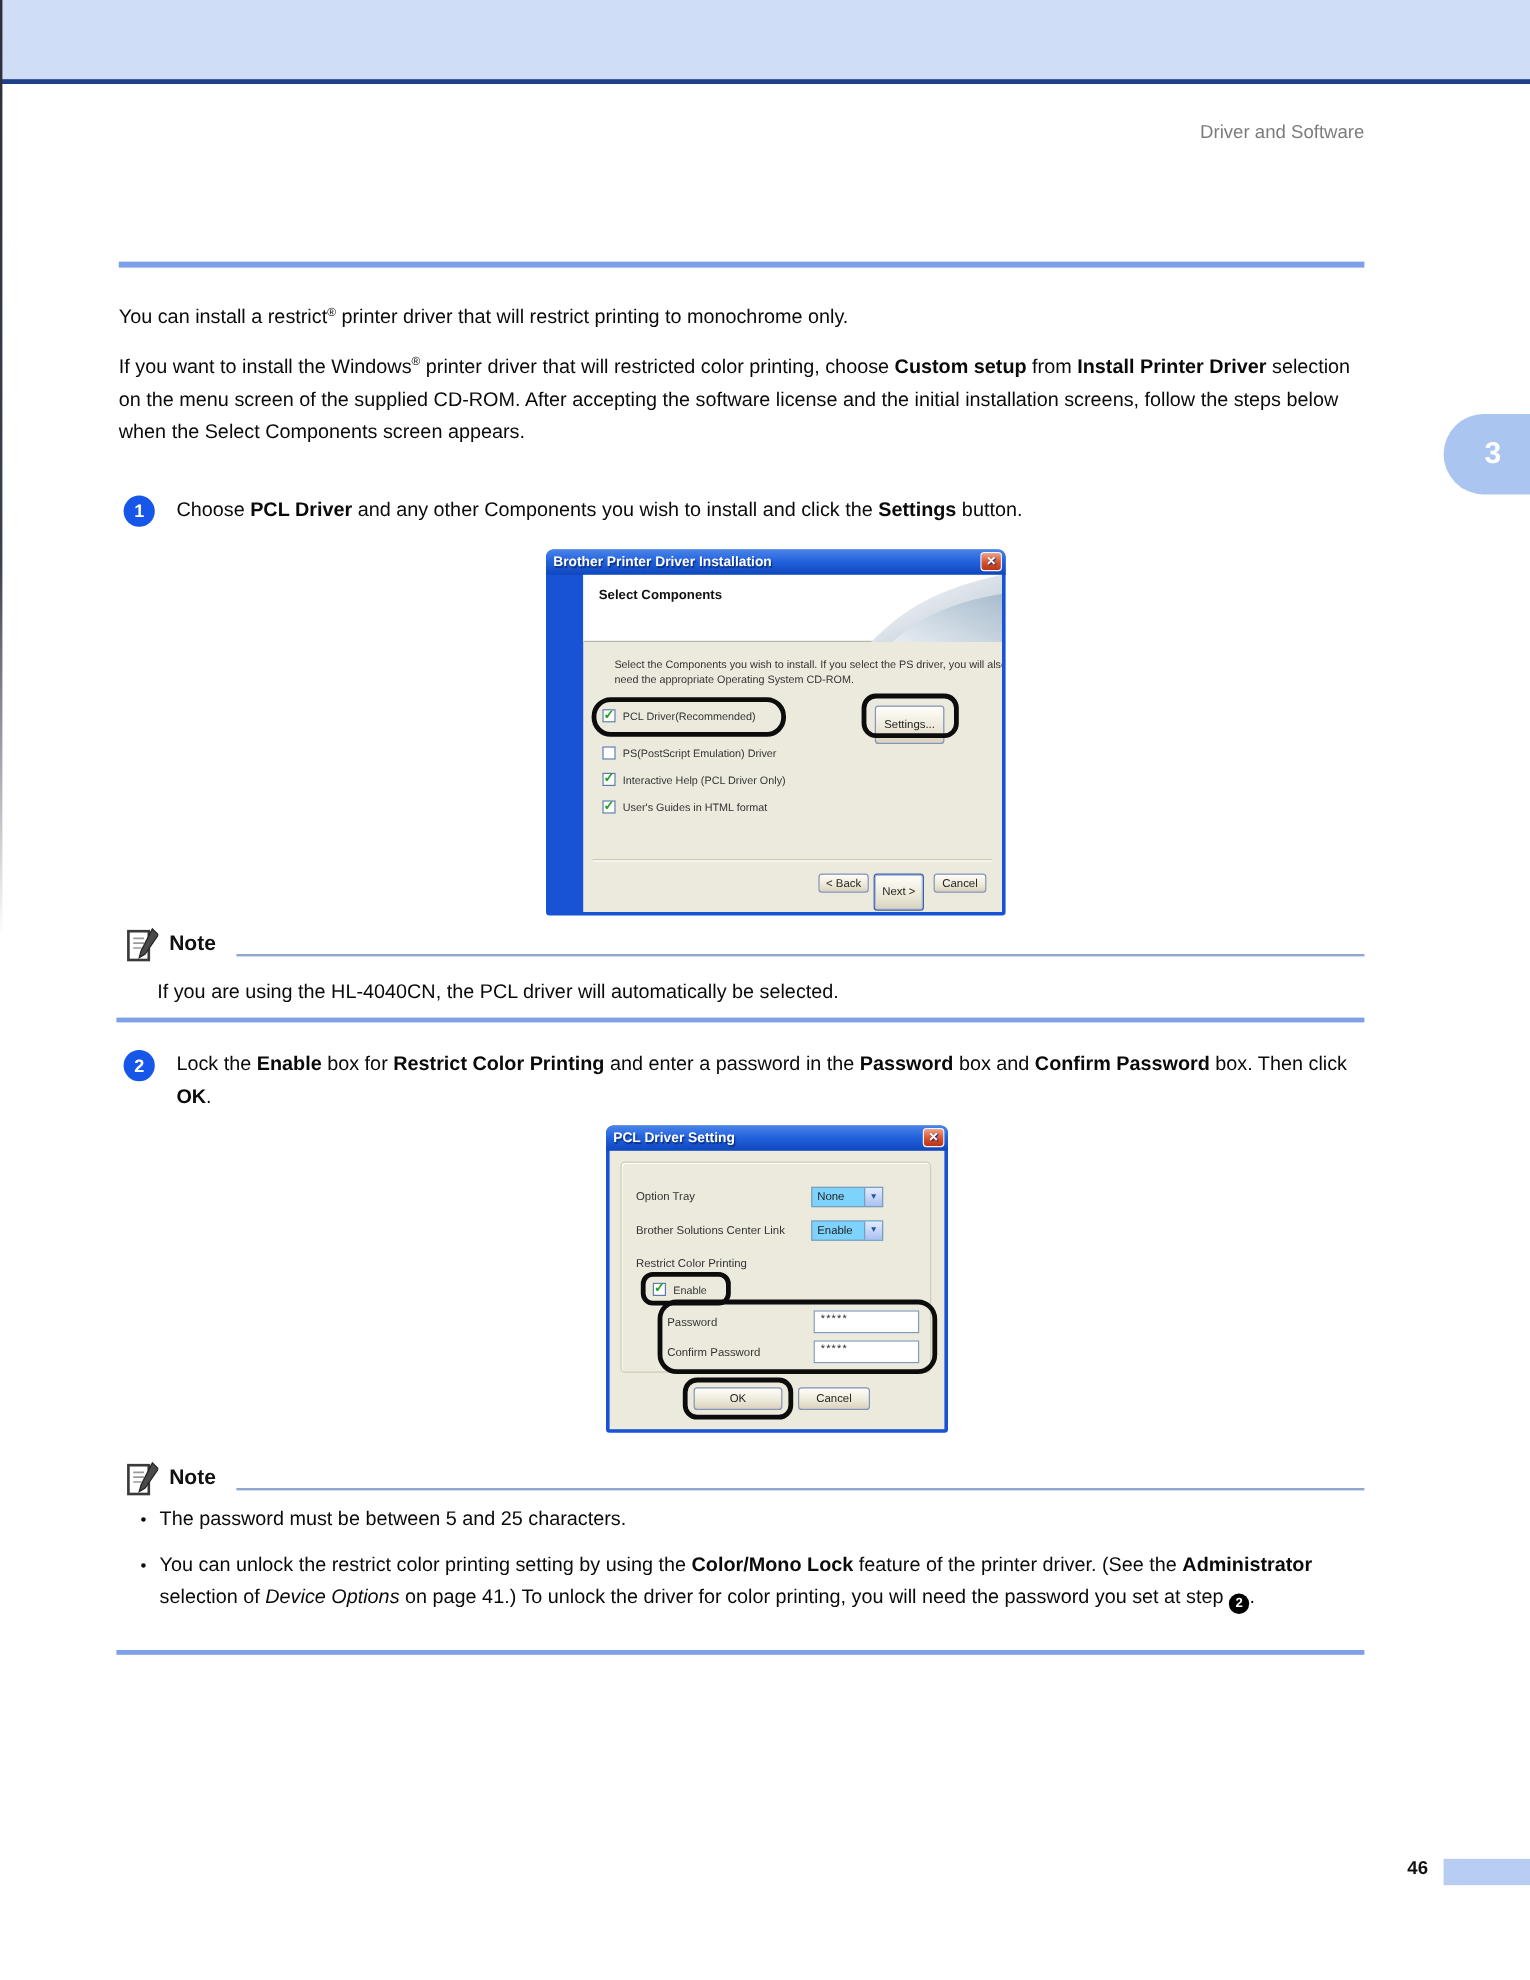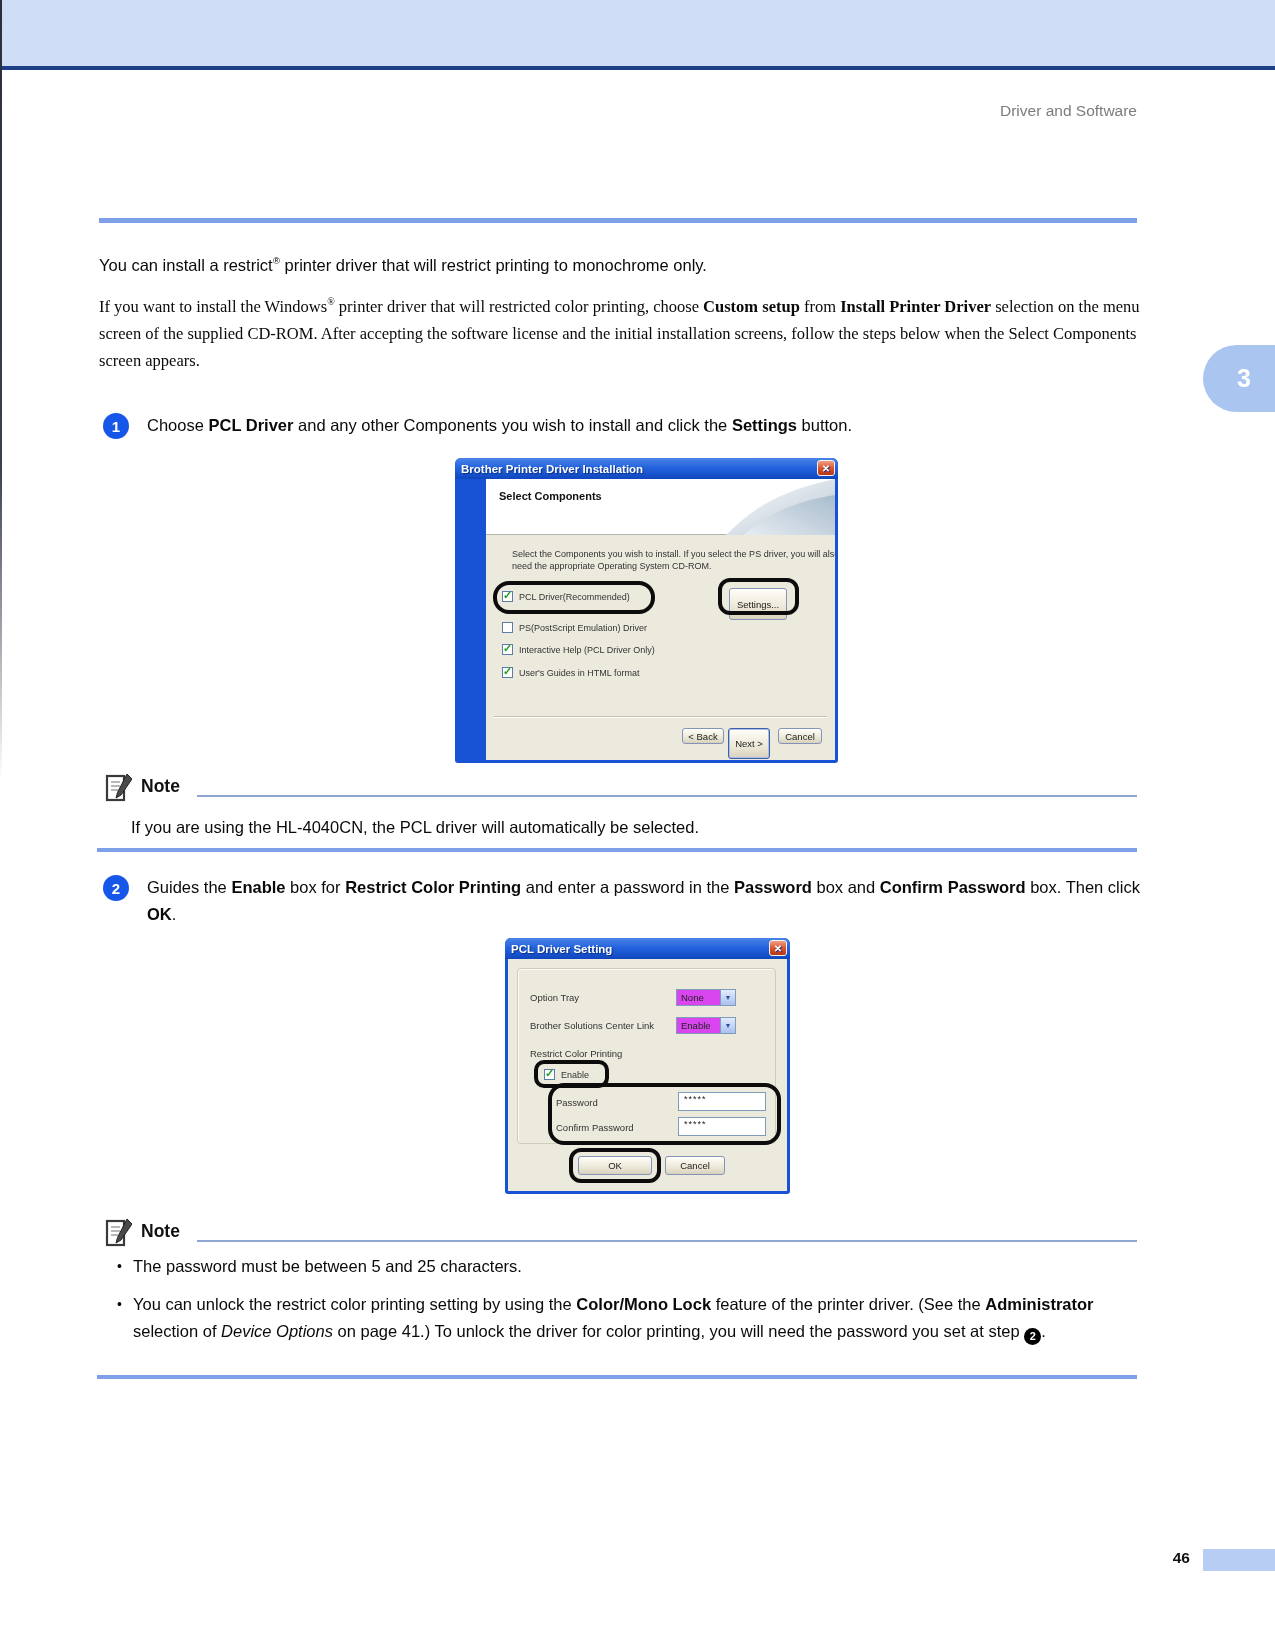--- a/index.html
+++ b/index.html
@@ -23,21 +23,21 @@
     text-align:right; font-size:15.5px; font-weight:bold; color:#111; }
   .footer-bar { position:absolute; left:1203px; top:1549px; width:72px; height:22px;
     background:#b7cdf4; }
   
   .h1 { position:absolute; left:99px; top:176px; width:1045px; font-size:27px;
     font-weight:bold; letter-spacing:-0.3px; }
   .h1 sup, .para sup { font-size:60%; vertical-align:super; }
   .h1-rule { position:absolute; left:99px; top:218px; width:1038px; height:5px; background:#7da0e8; }
   .para { position:absolute; left:99px; width:1042px; font-size:16.5px; line-height:27px; color:#0a0a0a; }
   .p1 { top:247px; }
-  .p2 { top:288px;font-family:Liberation Serif, serif; }
+  .p2 { top:288px; }
   .step { position:absolute; left:103px; display:flex; align-items:flex-start; }
   .step-num { flex:0 0 auto; width:26px; height:26px; border-radius:50%; background:#1656e8;
     color:#fff; font-weight:bold; font-size:15px; display:flex; align-items:center;
     justify-content:center; margin-top:1px; }
   .step-text { margin-left:18px; width:1000px; font-size:16.5px; line-height:27px; color:#0a0a0a; }
   .step1 { top:412px; }
   .step2 { top:874px; }
   
   .note { position:absolute; left:97px; width:1040px; }
   .note1 { top:772px; height:80px; }
@@ -86,21 +86,21 @@
   .xp-btn { position:absolute; border:1px solid #8494b8; border-radius:3px; color:#222;
     background:linear-gradient(180deg,#fffef8 0%, #ece8d8 60%, #d9d1bd 100%);
     font-size:9.5px; display:flex; align-items:center; justify-content:center; }
   .xp-btn.default { border-color:#3d5ea8; box-shadow:inset 0 0 0 1px #aabee8; }
   .ring { position:absolute; border:4px solid #0c0c0c; border-radius:16px; }
   .sep { position:absolute; left:8px; right:8px; top:180px; height:2px;
     border-top:1px solid #c4c0ac; border-bottom:1px solid #ffffff; }
   .dlg-label { position:absolute; font-size:9.5px; color:#333; white-space:nowrap; }
   .grpbox { position:absolute; left:9px; top:9px; width:259px; height:176px;
     border:1px solid #d0ccba; border-radius:4px; box-shadow:inset 1px 1px 0 #fdfcf8; }
-  .combo { position:absolute; width:60px; height:17px; background:#d946ef; border:1px solid #7f9db9; }
+  .combo { position:absolute; width:60px; height:17px; background:#7dd3fc; border:1px solid #7f9db9; }
   .combo .cval { position:absolute; left:4px; top:2px; font-size:9.5px; color:#222; }
   .combo .carr { position:absolute; right:0; top:0; bottom:0; width:15px;
     background:linear-gradient(180deg,#e3ecfd 0%, #a9c0f0 100%); border-left:1px solid #7f9db9;
     color:#27549e; font-size:7px; display:flex; align-items:center; justify-content:center; }
   .txtin { position:absolute; width:88px; height:19px; background:#fff; border:1px solid #7f9db9; }
   .txtin .tval { position:absolute; left:5px; top:1px; font-size:9px; letter-spacing:1px; color:#222; }
 </style>
 </head>
 <body>
 
@@ -198,21 +198,21 @@
       <path d="M22 2 L27 7 L16 23 L11 26 L12.5 20.5 Z" fill="#4a4a4a" stroke="#222" stroke-width="1"></path>
     </svg>
     <span class="note-label">Note</span>
     <span class="note-topline"></span>
     <div class="note-body">If you are using the HL-4040CN, the PCL driver will automatically be selected.</div>
     <div class="note-divider"></div>
   </div>
 
   <div class="step step2">
     <span class="step-num">2</span>
-    <div class="step-text"><span>Guides the </span><b>Enable</b><span> box for </span><b>Restrict Color Printing</b><span> and enter a password in the </span><b>Password</b><span> box and </span><b>Confirm Password</b><span> box. Then click </span><b>OK</b><span>.</span></div>
+    <div class="step-text"><span>Lock the </span><b>Enable</b><span> box for </span><b>Restrict Color Printing</b><span> and enter a password in the </span><b>Password</b><span> box and </span><b>Confirm Password</b><span> box. Then click </span><b>OK</b><span>.</span></div>
   </div>
 
   <div class="xpwin dlg2">
     <div class="xp-titlebar">
       <span>PCL Driver Setting</span>
       <span class="xp-close">✕</span>
     </div>
     <div class="xp-body">
       <div class="grpbox"></div>
 

